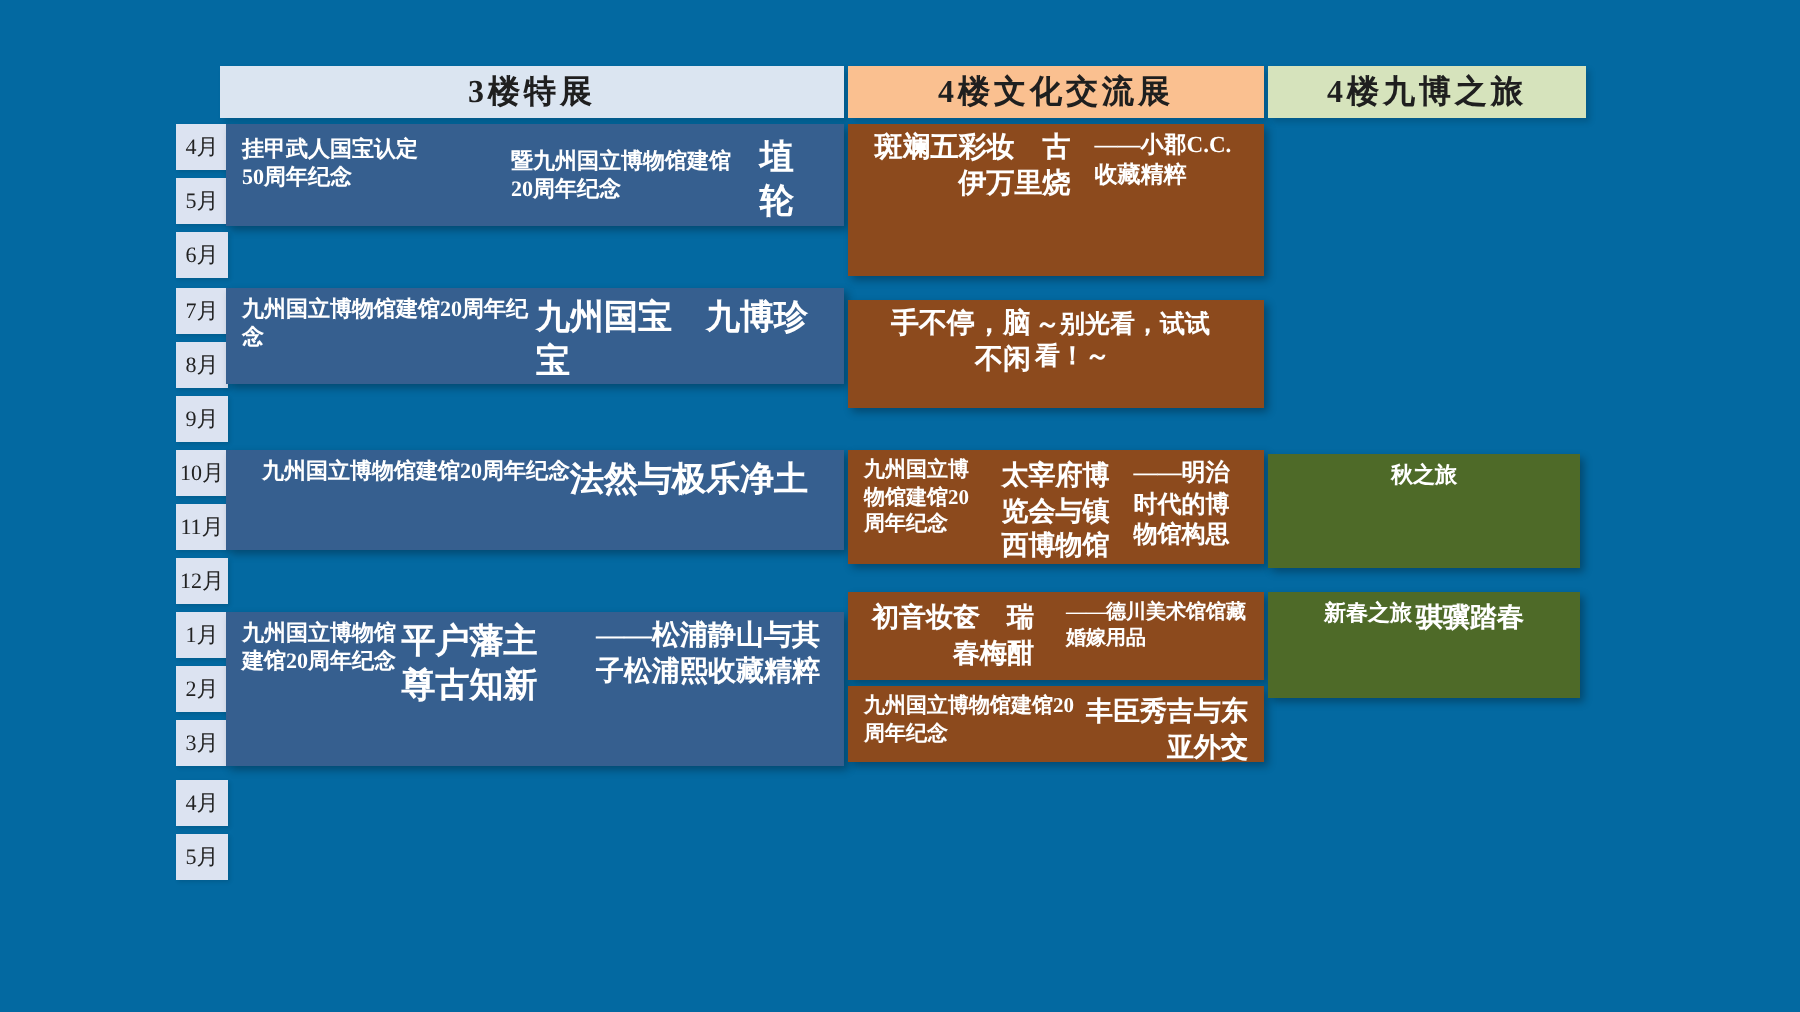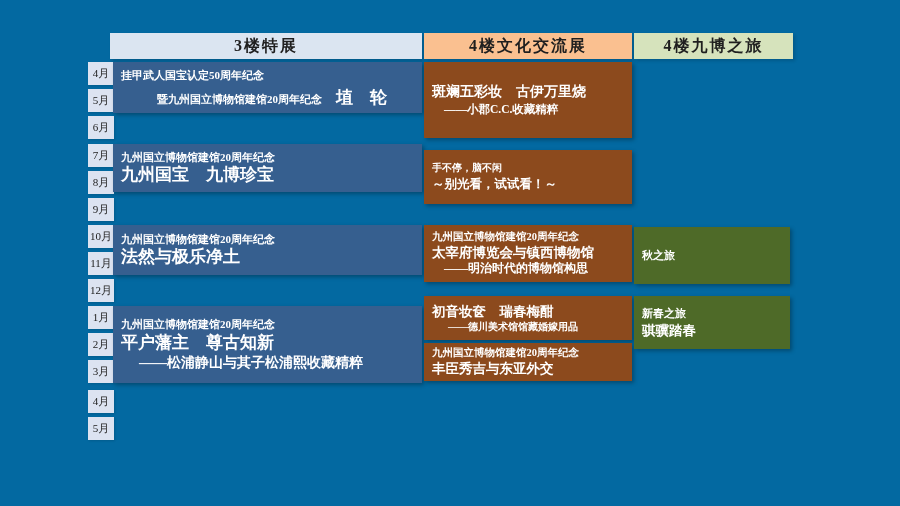--- a/index.html
+++ b/index.html
@@ -27,32 +27,32 @@
     background:var(--month-bg);
     display:flex;align-items:center;justify-content:center;
     font-size:11px;color:#222;
     box-shadow:1px 1px 2px rgba(0,0,0,0.12);
   }
   
   .blk{
     position:absolute;
     color:var(--block-text);
     box-sizing:border-box;
-    display:flex;flex-direction:column;justify-content:center;
+    display:flex;flex-direction:row;justify-content:center;
     padding:4px 8px;line-height:1.3;
     box-shadow:2px 2px 4px rgba(0,0,0,0.3);
     font-weight:bold;
   }
   .blk-blue{left:113px;width:309px;background:var(--block-blue);}
   .blk-brown{left:424px;width:208px;background:var(--block-brown);}
   .blk-green{left:634px;width:156px;background:var(--block-green);}
   .note{font-size:11px;}
   .note-xs{font-size:10.5px;}
   .title-lg{font-size:17px;}
-  .title-md{font-size:13.5px;}
+  .title-md{font-size:13.5px;text-align:right;}
   .sub{font-size:11.5px;}
   .sub-md{font-size:14px;padding-left:18px;}
   .indent{padding-left:12px;}
   .row-base{display:flex;align-items:baseline;gap:14px;margin-left:36px;}
   
   .b1{top:62px;height:51px;justify-content:space-between;padding-top:6px;padding-bottom:4px;}
   .b2{top:144px;height:48px;}
   .b3{top:225px;height:50px;}
   .b4{top:306px;height:77px;}
   .c1{top:62px;height:76px;}
@@ -110,21 +110,21 @@
     <div class="title-lg">平户藩主　尊古知新</div>
     <div class="sub-md">——松浦静山与其子松浦熙收藏精粹</div>
   </div>
 
   <div class="blk blk-brown c1">
     <div class="title-md" style="font-size:14px;">斑斓五彩妆　古伊万里烧</div>
     <div class="sub indent">——小郡C.C.收藏精粹</div>
   </div>
 
   <div class="blk blk-brown c2">
-    <div class="title-md" style="font-size:10px;">手不停，脑不闲</div>
+    <div class="title-md" style="font-size:14px;">手不停，脑不闲</div>
     <div class="sub" style="font-size:12.5px;">～别光看，试试看！～</div>
   </div>
 
   <div class="blk blk-brown c3">
     <div class="note-xs">九州国立博物馆建馆20周年纪念</div>
     <div class="title-md">太宰府博览会与镇西博物馆</div>
     <div class="sub indent" style="font-size:12px;">——明治时代的博物馆构思</div>
   </div>
 
   <div class="blk blk-brown c4">

